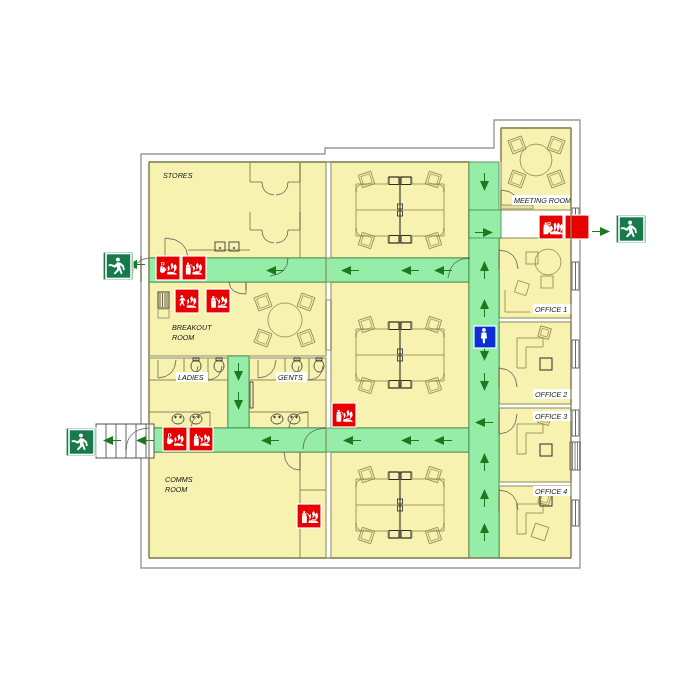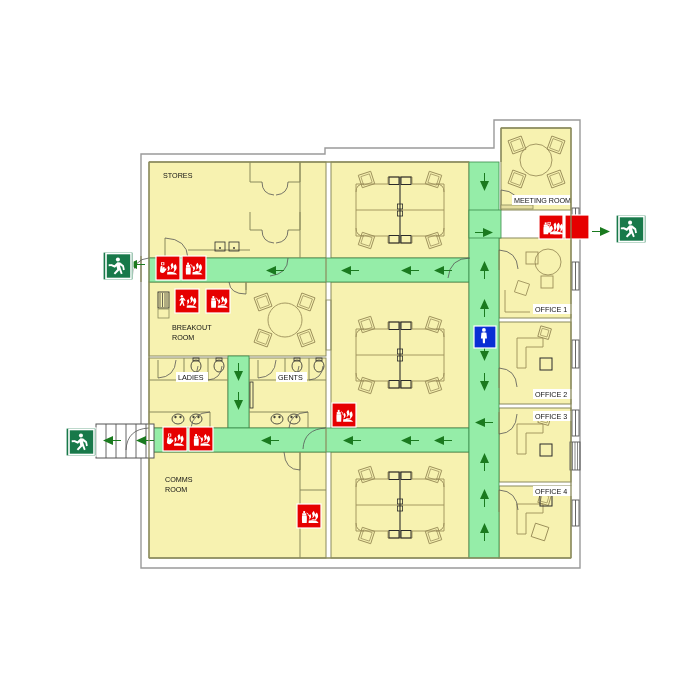--- a/index.html
+++ b/index.html
@@ -1,18 +1,18 @@
 <!DOCTYPE html>
 <html><head>
 <meta charset="utf-8">
 <style>
   html,body{margin:0;padding:0;background:#ffffff;}
   body{width:700px;height:700px;overflow:hidden;
        font-family:"Liberation Sans","DejaVu Sans",sans-serif;}
-  #stage{position:relative;width:700px;height:700px;background:#ffffff;}
+  #stage{position:relative;width:700px;height:700px;background:#ffffff;font-style:italic;}
   svg{display:block;}
   .lbl{font-family:"Liberation Sans","DejaVu Sans",sans-serif;font-size:7.2px;fill:#111;}
 </style>
 </head>
 <body>
 
 <div id="stage">
 <svg id="plan" width="700" height="700" viewBox="0 0 700 700">
 
   <defs>

